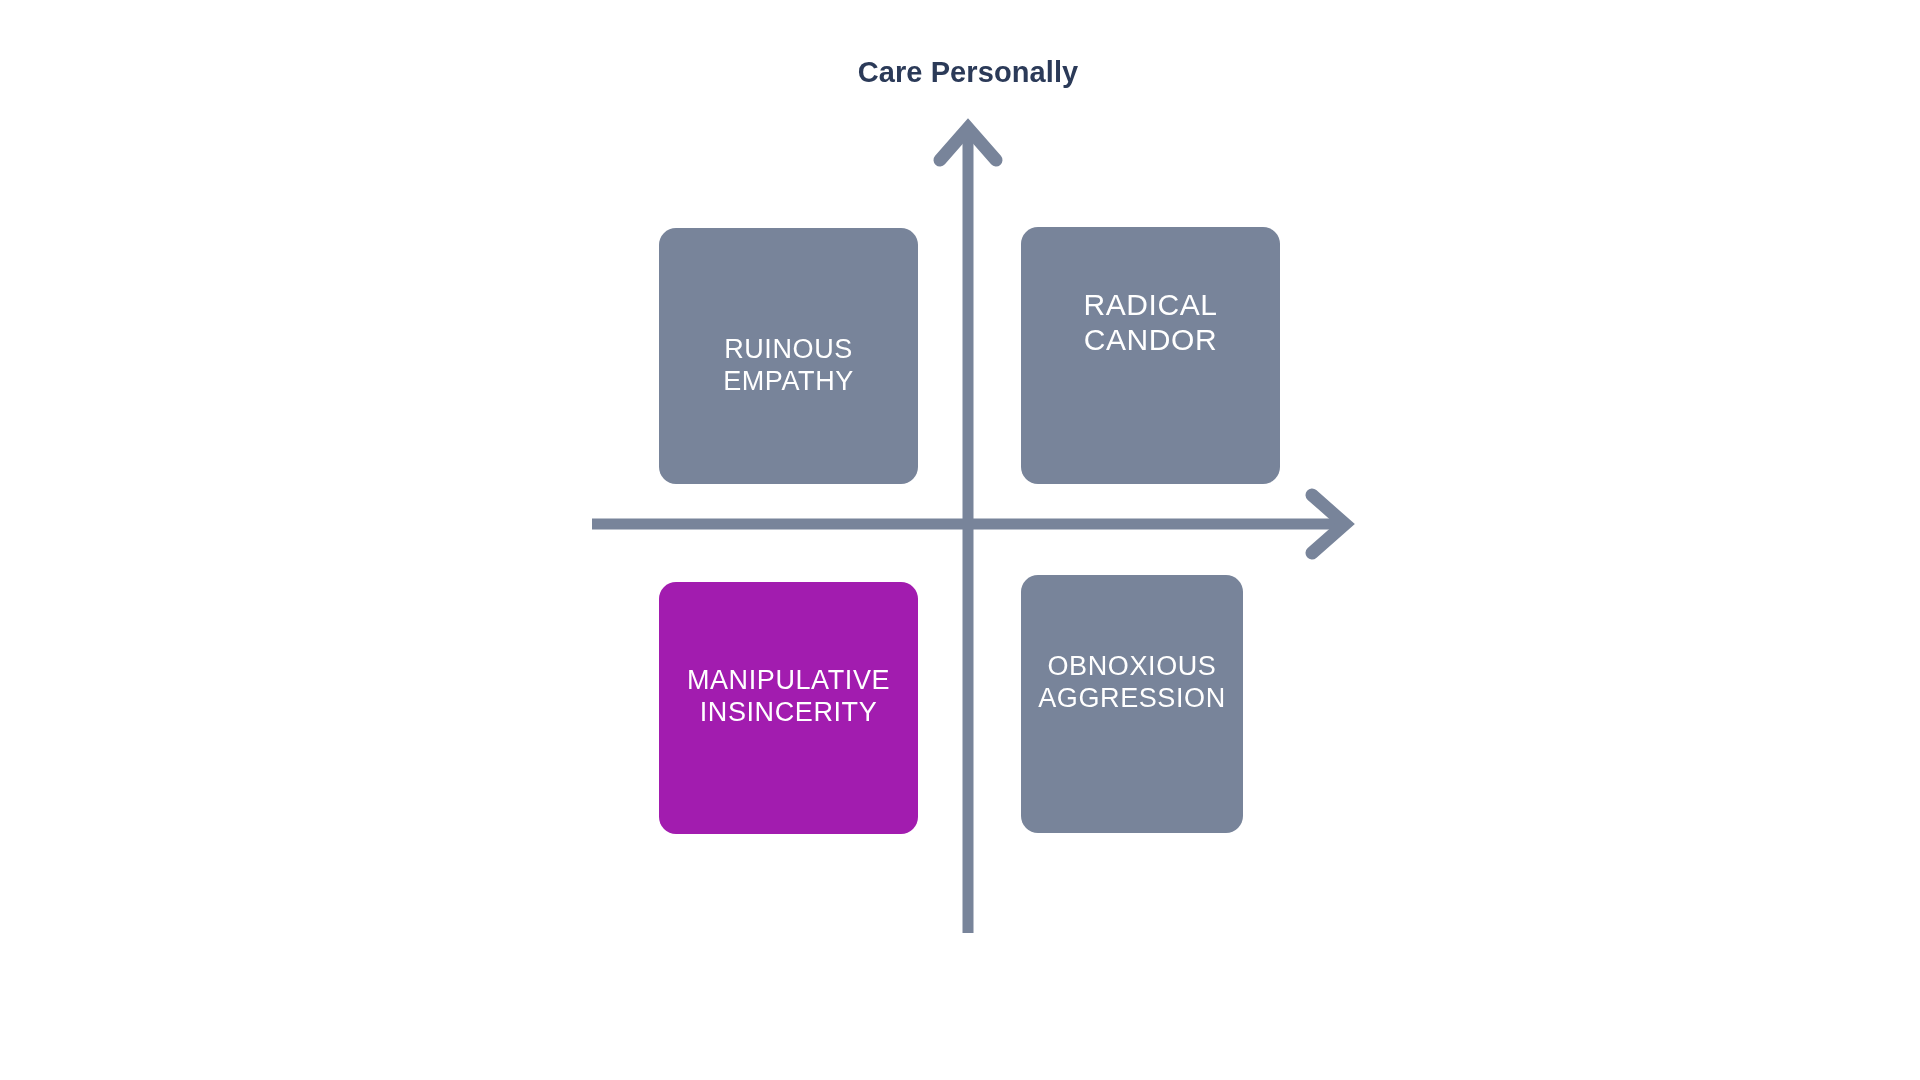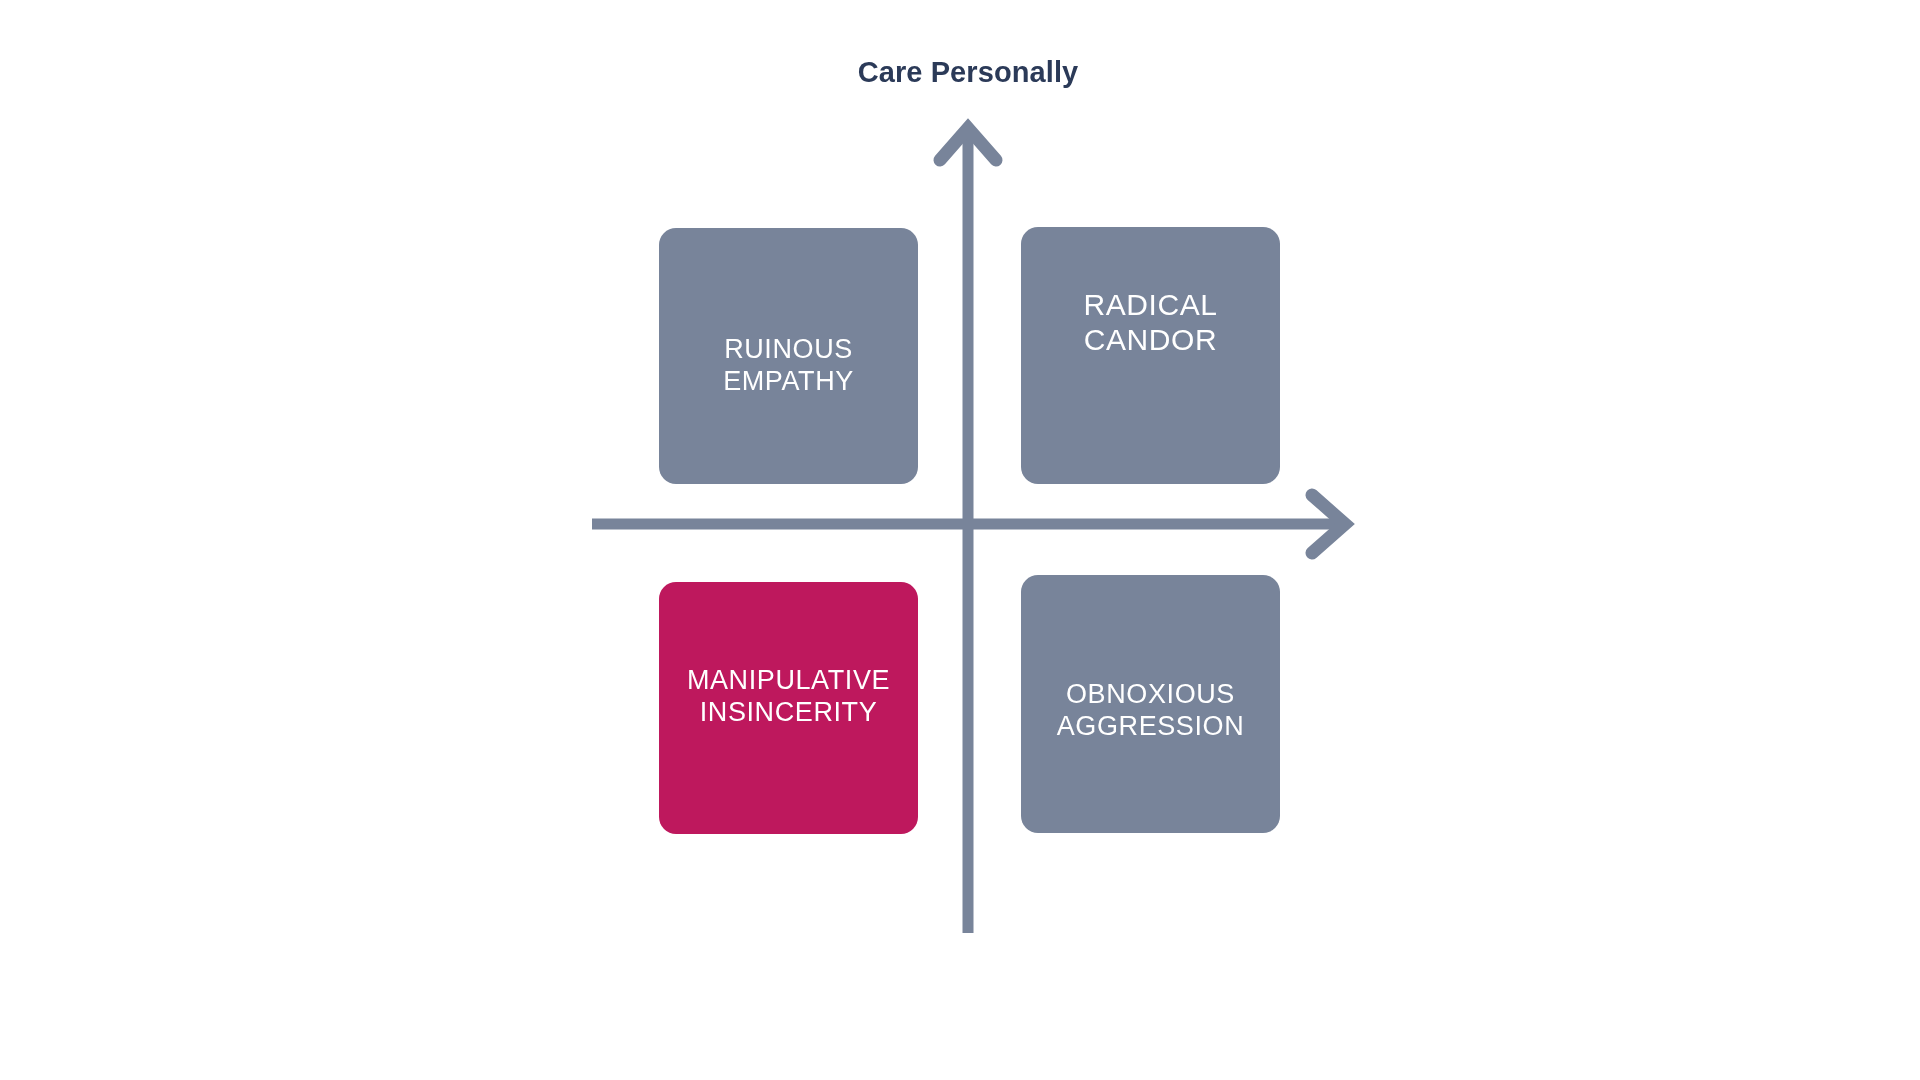--- a/index.html
+++ b/index.html
@@ -94,24 +94,24 @@
     left: 659px;  top: 582px;
     width: 259px; height: 252px;
     background: #fa5432;
     align-items: flex-start;
     padding-top: 83px;
   }
   #q-manipulative-insincerity .q-text { font-size: 27px; }
 
   #q-obnoxious-aggression {
     left: 1021px; top: 575px;
-    width: 259px;  height: 258px;
+    width: 222px;  height: 258px;
     background: #78849a;
     align-items: flex-start;
-    padding-top: 104px;
+    padding-top: 76px;
   }
   #q-obnoxious-aggression .q-text { font-size: 27px; }
 </style>
 </head>
 <body>
 
 <div id="stage">
 
   <svg class="axis-svg" viewBox="0 0 1920 1080">
 
@@ -130,21 +130,21 @@
   <div class="quadrant" id="q-ruinous-empathy" style="background: rgb(120, 132, 154);">
     <div class="q-text" style="color: rgb(255, 255, 255);">RUINOUS
 EMPATHY</div>
   </div>
 
   <div class="quadrant" id="q-radical-candor" style="background: rgb(120, 132, 154);">
     <div class="q-text" style="color: rgb(255, 255, 255);">RADICAL
 CANDOR</div>
   </div>
 
-  <div class="quadrant" id="q-manipulative-insincerity" style="background: #be185d;">
+  <div class="quadrant" id="q-manipulative-insincerity" style="background: #a21caf;">
     <div class="q-text" style="color: rgb(255, 255, 255);">MANIPULATIVE
 INSINCERITY</div>
   </div>
 
   <div class="quadrant" id="q-obnoxious-aggression" style="background: rgb(120, 132, 154);">
     <div class="q-text" style="color: rgb(255, 255, 255);">OBNOXIOUS
 AGGRESSION</div>
   </div>
 
 </div>

